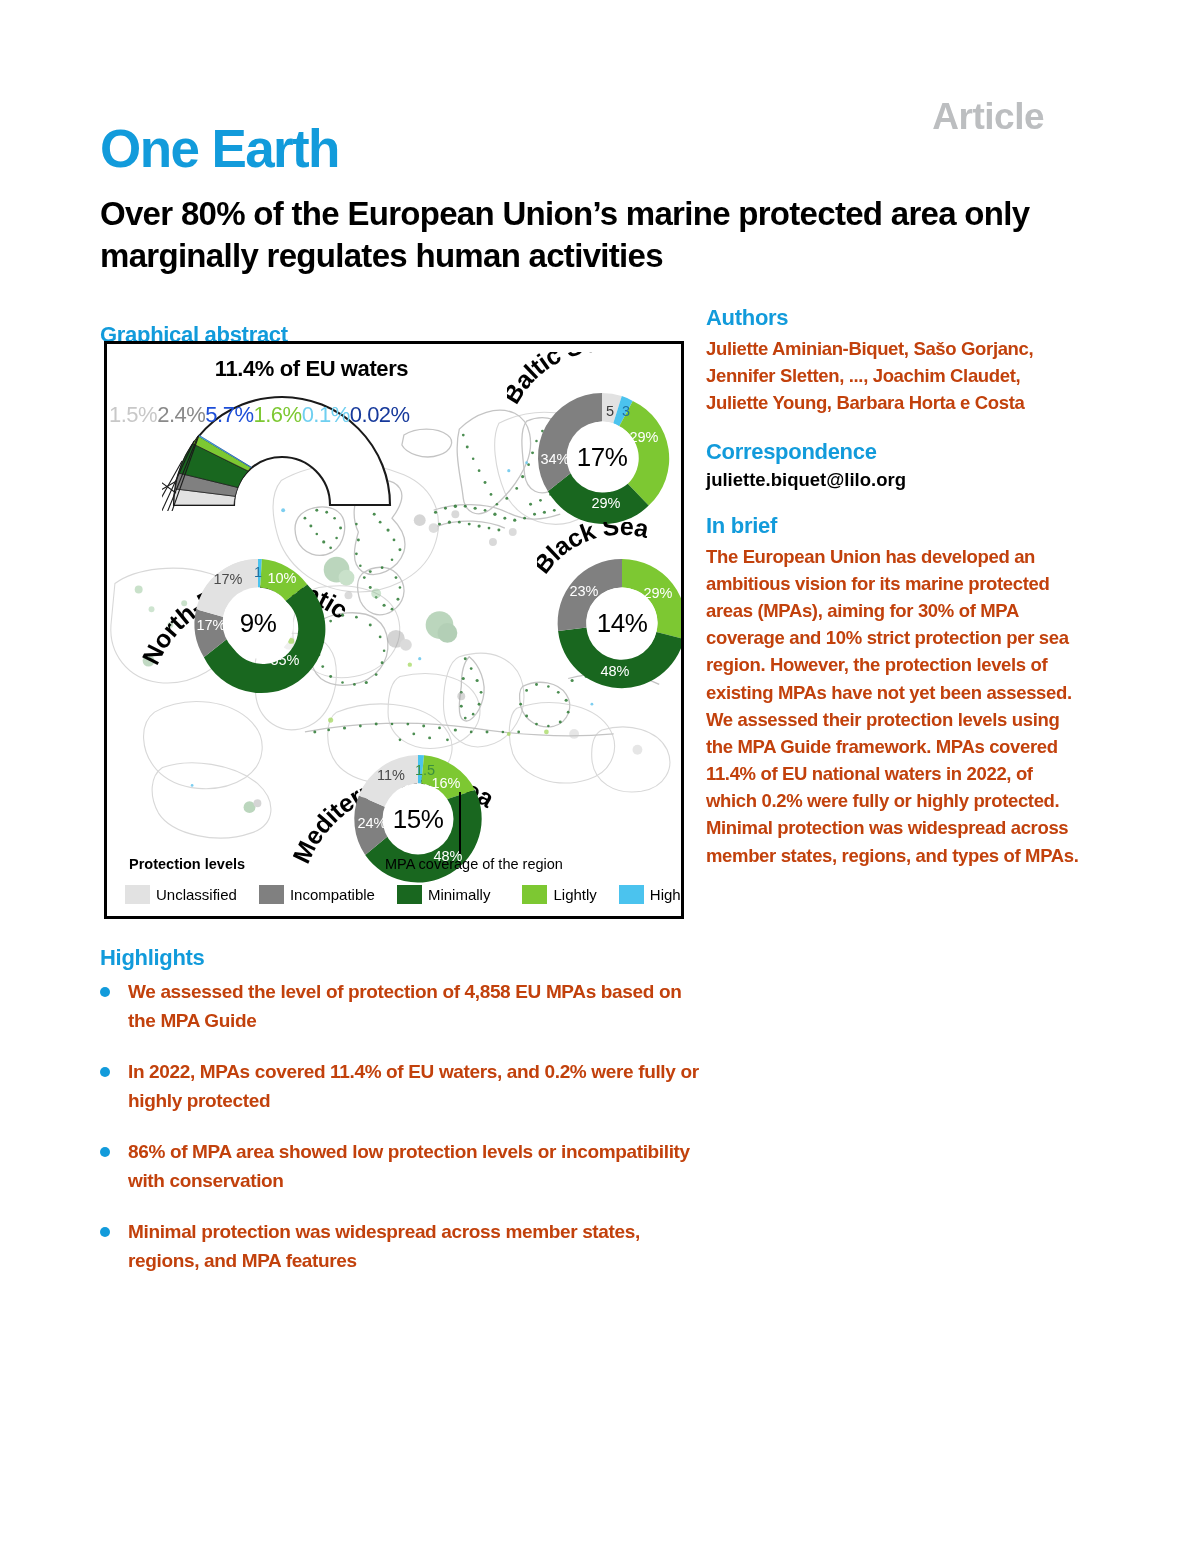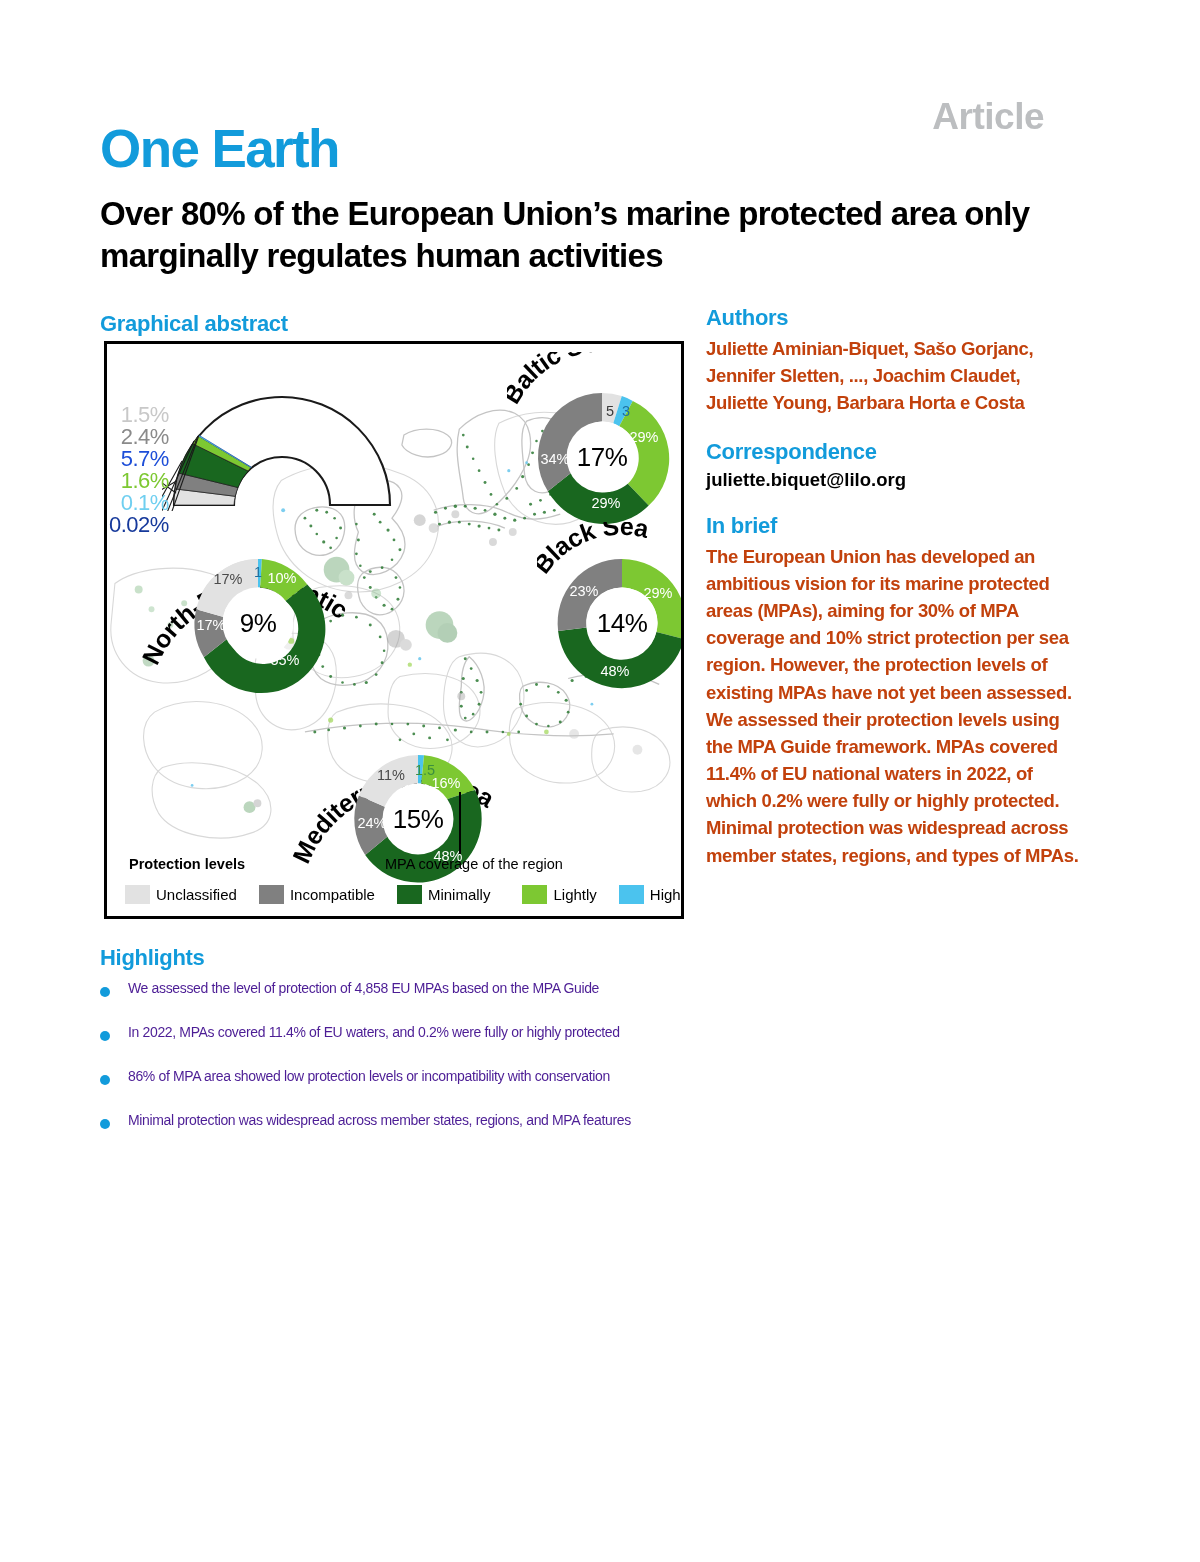--- a/index.html
+++ b/index.html
@@ -25,21 +25,21 @@
   .paper-title {
     position: absolute; left: 100px; top: 193px; width: 1000px;
     font-size: 33px; font-weight: 700; color: #000; line-height: 1.27;
     letter-spacing: -0.7px;
   }
 
   
   .sec-head {
     font-size: 22px; font-weight: 700; color: #129BDB; letter-spacing: -0.3px;
   }
-  #ga-head { position: absolute; left: 100px; top: 311px; }
+  #ga-head { position: absolute; left: 100px; top: 322px; }
 
   
   .ga-panel {
     position: absolute; left: 104px; top: 341px;
     width: 580px; height: 578px;
     border: 3px solid #000; background: #fff; overflow: hidden;
   }
   .ga-inner { position: relative; width: 100%; height: 100%; }
 
   .ga-title {
@@ -48,21 +48,21 @@
     letter-spacing: -0.4px; padding-right: 165px;
   }
 
   
   .map-layer { position: absolute; inset: 0; }
 
   
   .gauge { position: absolute; left: 55px; top: 37px; width: 240px; height: 130px; }
   .gauge-labels {
     position: absolute; left: 2px; top: 60px;
-    display: flex; flex-direction: column; align-items: flex-end;
+    display: flex; flex-direction: row; align-items: flex-end;
     line-height: 1.0;
   }
   .gauge-labels div { font-size: 22px; font-weight: 400; letter-spacing: -0.5px; }
 
   
   .donut { position: absolute; }
   .donut svg { display: block; overflow: visible; }
   .donut-center {
     position: absolute; left: 0; top: 0; width: 100%; height: 100%;
     display: flex; align-items: center; justify-content: center;
@@ -110,21 +110,21 @@
 
   
   #hl-head { position: absolute; left: 100px; top: 945px; }
   .hl-list { position: absolute; left: 100px; top: 978px; width: 600px; }
   .hl-item { display: flex; margin-bottom: 23px; }
   .hl-bullet {
     width: 10px; height: 10px; border-radius: 50%; background: #129BDB;
     flex: 0 0 auto; margin-top: 9px; margin-right: 18px;
   }
   .hl-text {
-    font-size: 14px; font-weight: 400; color: #4c1d95; line-height: 1.5;
+    font-size: 19px; font-weight: 700; color: #c2410c; line-height: 1.5;
     letter-spacing: -0.35px;
   }
 
   
   .footer { position: absolute; left: 0; top: 1400px; width: 1200px; height: 110px; }
 </style>
 </head>
 <body>
 
 <div class="page">
@@ -381,20 +381,21 @@
             <circle cx="186" cy="300" r="3"></circle>
               <circle cx="196" cy="322" r="2.4"></circle>
             <circle cx="226" cy="380" r="2.6"></circle>
               <circle cx="306" cy="324" r="2.2"></circle>
             <circle cx="444" cy="392" r="2.4"></circle>
               <circle cx="406" cy="394" r="2"></circle>
           </g>
         </g>
       </svg>
 
+      <div class="ga-title">11.4% of EU waters</div>
 
       <div class="gauge">
         <svg viewBox="0 0 240 130" width="240" height="130">
 
           <path d="M12 124 A108 108 0 0 1 228 124 L168 124 A48 48 0 0 0 72 124 Z" fill="#ffffff" stroke="#1a1a1a" stroke-width="2.1"></path>
 
           <path d="M12 124 A108 108 0 0 1 13.23 107.9 L73.3 115.3 A48 48 0 0 0 72 124 Z" fill="#E2E2E2" stroke="#1a1a1a" stroke-width="0.7"></path>
 
           <path d="M13.23 107.9 A108 108 0 0 1 16.6 92.0 L76.1 106.5 A48 48 0 0 0 73.3 115.3 Z" fill="#808080" stroke="#1a1a1a" stroke-width="0.7"></path>
 

